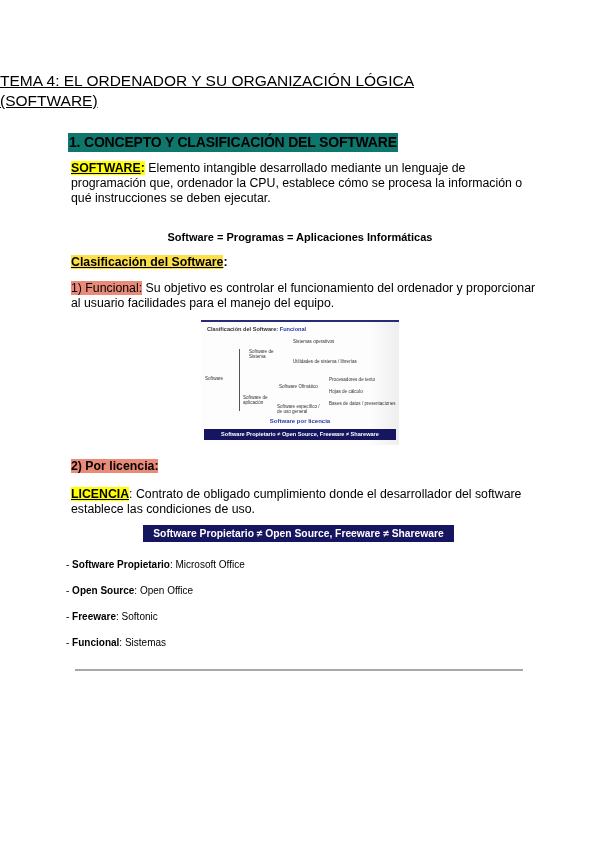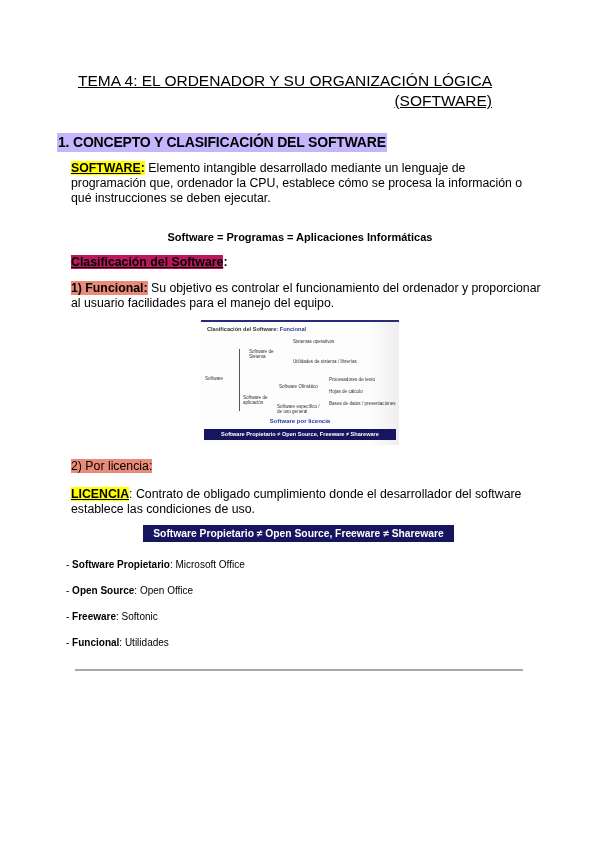--- a/index.html
+++ b/index.html
@@ -2,34 +2,34 @@
 <html><head>
   <meta charset="utf-8">
   <style>
     html, body { margin: 0; padding: 0; background: #ffffff; }
     body {
       width: 600px; height: 848px; position: relative; overflow: hidden;
       font-family: "Liberation Sans", sans-serif; color: #000;
     }
     .abs { position: absolute; }
     .title {
-      left: 0; width: 492px; text-align: right;
+      left: 0; width: 492px; text-align: left;
       font-size: 15.5px; line-height: 18px; text-decoration: underline;
     }
     .h1 {
-      left: 57px; top: 133px; font-size: 14px; font-weight: bold;
-      background: #c4b5fd; padding: 1px 1px 1px 1px; line-height: 17px;
+      left: 68px; top: 133px; font-size: 14px; font-weight: bold;
+      background: #0f766e; padding: 1px 1px 1px 1px; line-height: 17px;
       letter-spacing: -0.2px;
     }
     .para {
       left: 71px; width: 470px; font-size: 12.3px; line-height: 15px;
     }
     .hl-yellow { background: #ffff00; font-weight: bold; text-decoration: underline; }
-    .hl-blue { background: #be185d; font-weight: bold; text-decoration: underline; }
-    .hl-red { background: #ea8a79; font-weight: bold; }
+    .hl-blue { background: #fde047; font-weight: bold; text-decoration: underline; }
+    .hl-red { background: #ea8a79; font-weight: normal; }
     .center-bold {
       left: 0; width: 600px; text-align: center; font-weight: bold;
       font-size: 11px; line-height: 15px;
     }
     .diagram {
       left: 201px; top: 320px; width: 198px; height: 123px;
       background: linear-gradient(to right, #fdfdfd 85%, #eeeeee 100%);
       border-top: 2px solid #2a2a7a;
       font-size: 4.6px; color: #333; overflow: hidden;
     }
@@ -88,35 +88,35 @@
   <div class="d" style="left:78px; top:62px;">Software Ofimático</div>
   <div class="d" style="left:76px; top:82px; width:44px; white-space:normal;">Software específico / de uso general</div>
   <div class="d" style="left:128px; top:55px;">Procesadores de texto</div>
   <div class="d" style="left:128px; top:67px;">Hojas de cálculo</div>
   <div class="d" style="left:128px; top:79px;">Bases de datos / presentaciones</div>
   <div class="d sub">Software por licencia</div>
   <div class="banner">Software Propietario ≠ Open Source, Freeware ≠ Shareware</div>
 </div>
 
 <div class="abs para" style="top:459px;">
-  <span class="hl-red" style="font-weight:normal;">2) Por licencia:</span>
+  <span class="hl-red" style="font-weight:bold;">2) Por licencia:</span>
 </div>
 
 <div class="abs para" style="top:487px;">
   <span class="hl-yellow">LICENCIA</span><span>: Contrato de obligado cumplimiento donde el desarrollador del software establece las condiciones de uso.</span>
 </div>
 
 <div class="abs lic-banner">Software Propietario ≠ Open Source, Freeware ≠ Shareware</div>
 
 <div class="abs list-item" style="top:557px;">
   <span>- </span><b>Software Propietario</b><span>: Microsoft Office</span>
 </div>
 <div class="abs list-item" style="top:583px;">
   <span>- </span><b>Open Source</b><span>: Open Office</span>
 </div>
 <div class="abs list-item" style="top:609px;">
   <span>- </span><b>Freeware</b><span>: Softonic</span>
 </div>
 <div class="abs list-item" style="top:635px;">
-  <span>- </span><b>Funcional</b><span>: Utilidades</span>
+  <span>- </span><b>Funcional</b><span>: Sistemas</span>
 </div>
 
 <div class="abs rule"></div>
 
 </body></html>

